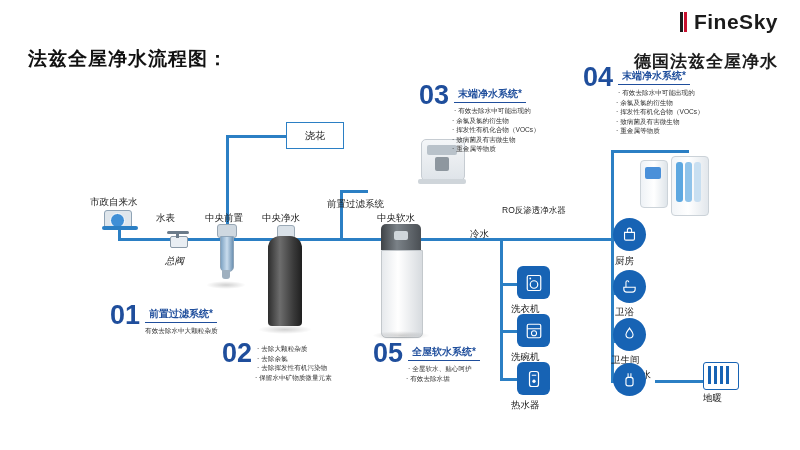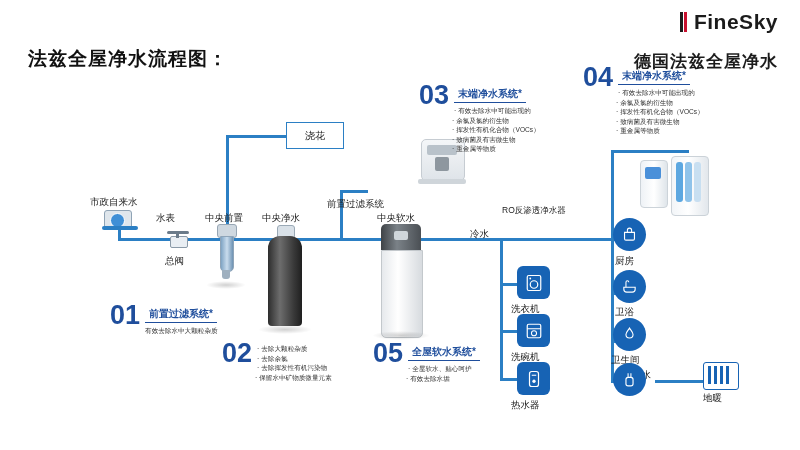--- a/index.html
+++ b/index.html
@@ -119,21 +119,21 @@
     <div class="meter-dial" style="left:8px;top:8px;"></div>
     <div style="position:absolute;left:0px;top:21px;width:36px;height:4px;background:#2b7fc4;border-radius:2px;"></div>
   </div>
   <div class="lbl" style="left:140px;top:212px;margin-left:16px;">水表</div>
 
   <div class="dev" style="left:165px;top:228px;width:26px;height:22px;">
     <div style="position:absolute;left:5px;top:8px;width:16px;height:10px;background:#e9eef3;border:1px solid #8b9aa8;border-radius:2px;"></div>
     <div style="position:absolute;left:2px;top:3px;width:22px;height:3px;background:#6b7b8a;border-radius:2px;"></div>
     <div style="position:absolute;left:11px;top:4px;width:3px;height:6px;background:#6b7b8a;"></div>
   </div>
-  <div class="lbl" style="left:165px;top:255px;">总阀</div>
+  <div class="lbl" style="left:165px;top:255px;font-style:italic;">总阀</div>
 
   <div class="lbl" style="left:205px;top:212px;">中央前置</div>
   <div class="dev" style="left:213px;top:224px;width:26px;height:60px;">
     <div style="position:absolute;left:4px;top:0;width:18px;height:12px;background:#cfd8e0;border:1px solid #97a6b4;border-radius:3px;"></div>
     <div style="position:absolute;left:7px;top:12px;width:12px;height:34px;background:linear-gradient(to right,#7fa4c4,#c9dced,#6e93b4);border:1px solid #8ea4b8;border-radius:0 0 5px 5px;"></div>
     <div style="position:absolute;left:9px;top:46px;width:8px;height:9px;background:#9fb0bf;border-radius:0 0 3px 3px;"></div>
   </div>
   <div class="shadow" style="left:206px;top:281px;width:40px;height:8px;"></div>
 
   <div class="lbl" style="left:262px;top:212px;">中央净水</div>

